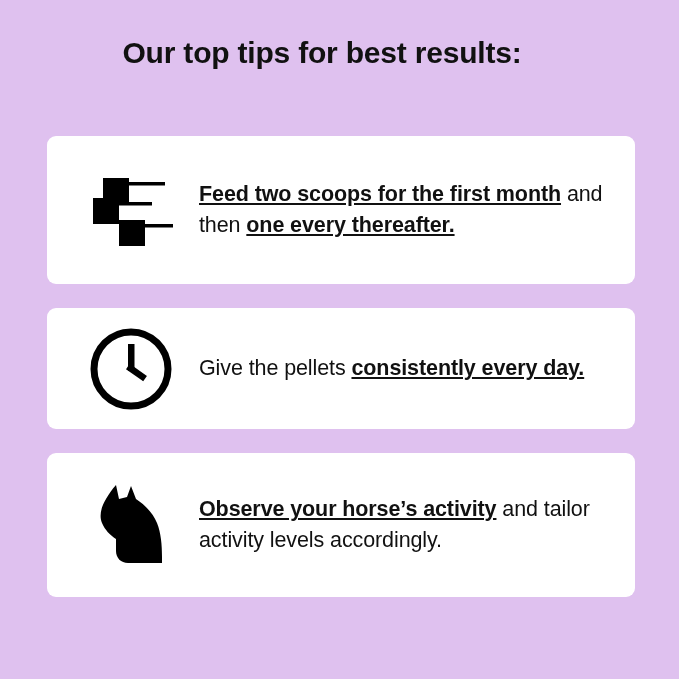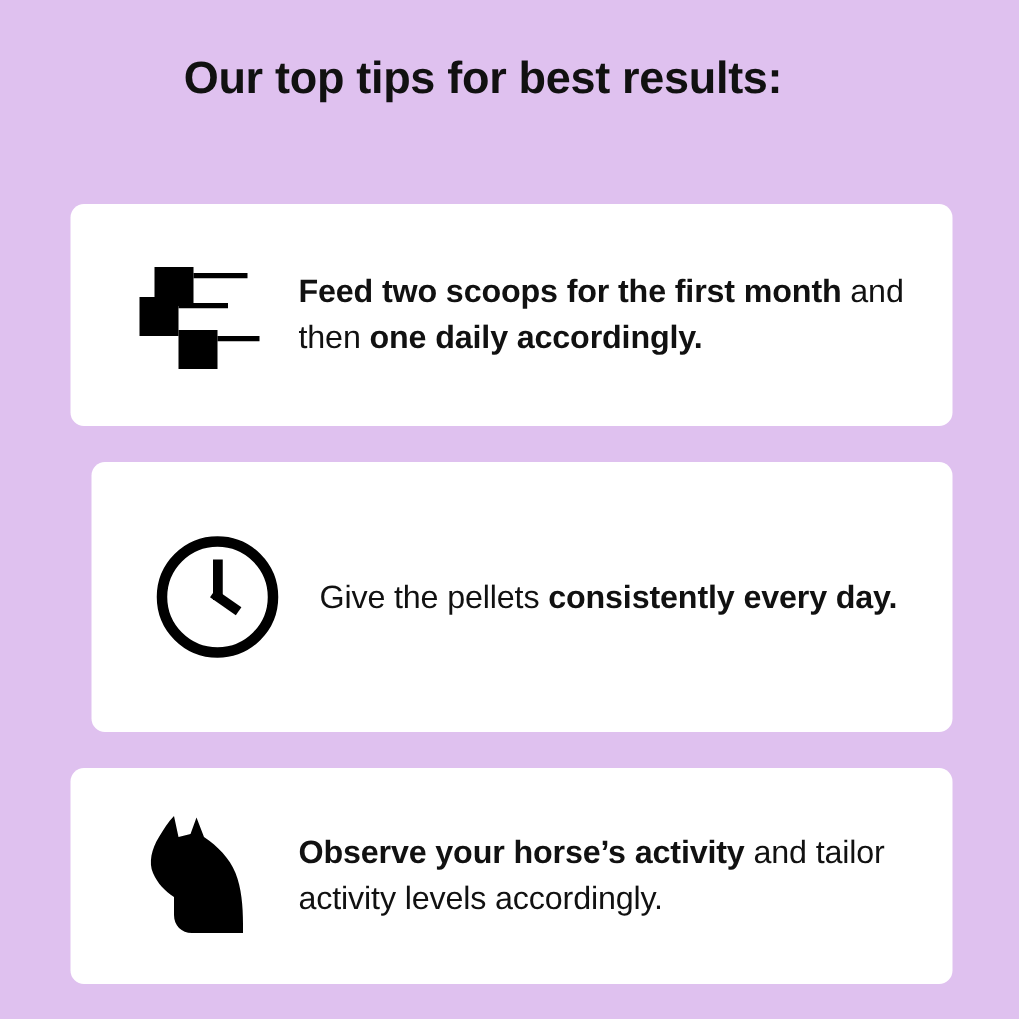--- a/index.html
+++ b/index.html
@@ -40,39 +40,40 @@
   .card {
     background: #ffffff;
     border-radius: 9px;
     display: flex;
     align-items: center;
     box-sizing: border-box;
     padding: 0 16px;
     margin-bottom: 24px;
   }
   .card-1 { height: 148px; }
-  .card-2 { height: 180px; margin-left: 14px; }
+  .card-2 { height: 121px; }
   .card-3 { height: 144px; }
   .icon-wrap {
     width: 136px;
     min-width: 136px;
     height: 100%;
     display: flex;
     align-items: center;
     justify-content: center;
   }
   .tip-text {
     font-size: 21.5px;
     line-height: 1.42;
     color: #111111;
     letter-spacing: -0.1px;
     padding-right: 12px;
   }
   .tip-text b {
     font-weight: bold;
+    text-decoration: underline;
   }
   .tip-text span.light {
     font-weight: normal;
   }
 </style>
 </head>
 <body>
 
 <div class="page">
 
@@ -85,21 +86,21 @@
         <svg width="104" height="104" viewBox="0 0 104 104" aria-hidden="true">
           <rect x="24" y="20" width="26" height="26" fill="#000000"></rect>
           <rect x="50" y="24" width="36" height="3.5" fill="#000000"></rect>
           <rect x="14" y="40" width="26" height="26" fill="#000000"></rect>
           <rect x="40" y="44" width="33" height="3.5" fill="#000000"></rect>
           <rect x="40" y="62" width="26" height="26" fill="#000000"></rect>
           <rect x="66" y="66" width="28" height="3.5" fill="#000000"></rect>
         </svg>
       </div>
       <div class="tip-text">
-        <b>Feed two scoops for the first month</b><span class="light"> and then </span><b>one daily accordingly.</b>
+        <b>Feed two scoops for the first month</b><span class="light"> and then </span><b>one every thereafter.</b>
       </div>
     </div>
 
     <div class="card card-2">
       <div class="icon-wrap">
         <svg width="86" height="86" viewBox="0 0 86 86" aria-hidden="true">
           <circle cx="43" cy="43" r="37" fill="none" stroke="#000000" stroke-width="7"></circle>
           <rect x="40" y="18" width="6.5" height="27" fill="#000000"></rect>
           <rect x="40" y="39" width="6.5" height="21" fill="#000000" transform="rotate(-55 43 43)"></rect>
         </svg>

